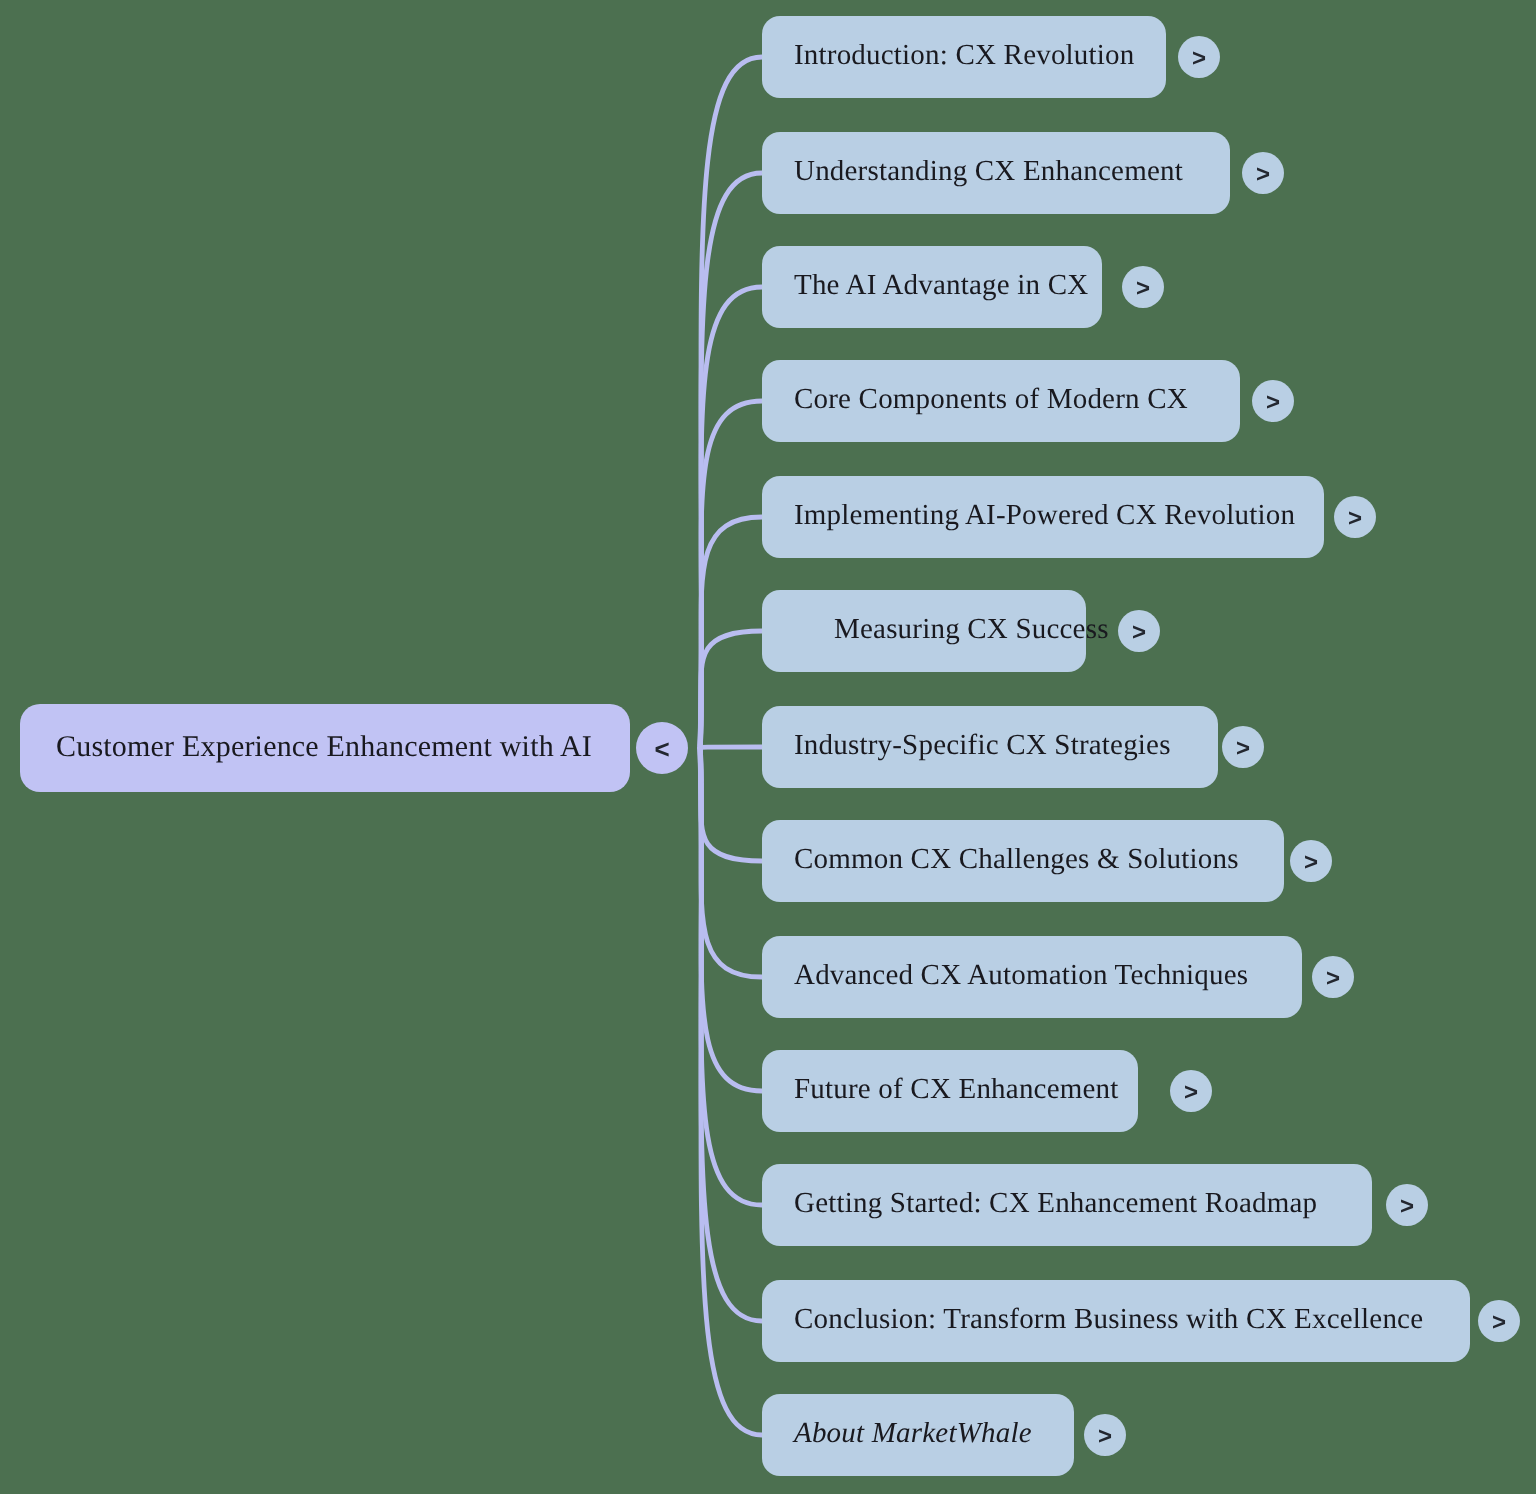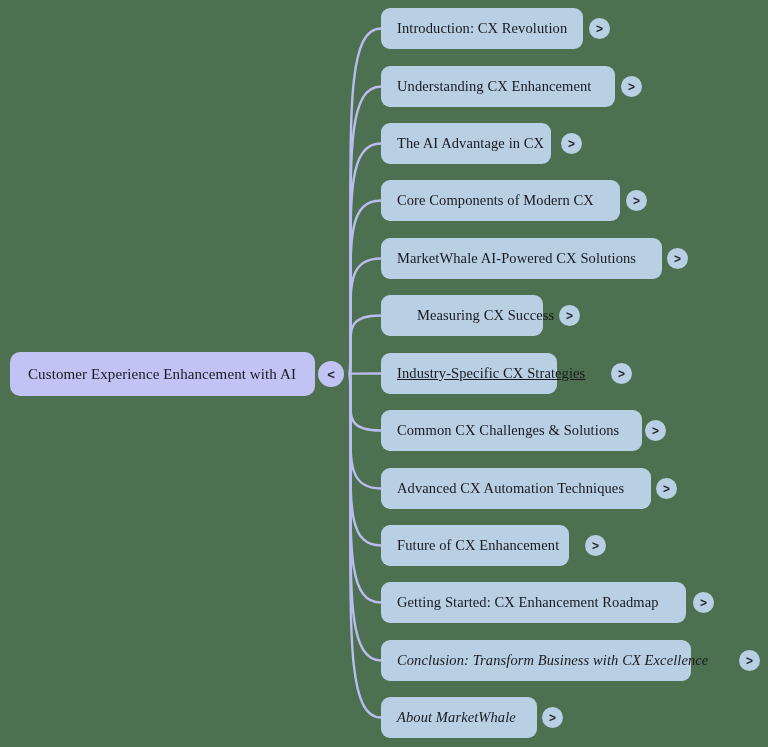--- a/index.html
+++ b/index.html
@@ -108,48 +108,48 @@
       <div class="toggle" style="left: 621px; top: 76px;">&gt;</div>
       <div class="node" style="left: 381px; top: 123px; width: 170px;">
         <span class="node-label">The AI Advantage in CX</span>
       </div>
       <div class="toggle" style="left: 561px; top: 133px;">&gt;</div>
       <div class="node" style="left: 381px; top: 180px; width: 239px;">
         <span class="node-label">Core Components of Modern CX</span>
       </div>
       <div class="toggle" style="left: 626px; top: 190px;">&gt;</div>
       <div class="node" style="left: 381px; top: 238px; width: 281px;">
-        <span class="node-label">MarketWhale AI-Powered CX Solutions</span>
+        <span class="node-label">Implementing AI-Powered CX Revolution</span>
       </div>
       <div class="toggle" style="left: 667px; top: 248px;">&gt;</div>
       <div class="node" style="left: 381px; top: 295px; width: 162px; padding-left: 36px;">
         <span class="node-label">Measuring CX Success</span>
       </div>
       <div class="toggle" style="left: 559px; top: 305px;">&gt;</div>
-      <div class="node" style="left: 381px; top: 353px; width: 176px; text-decoration: underline;">
+      <div class="node" style="left: 381px; top: 353px; width: 228px;">
         <span class="node-label">Industry-Specific CX Strategies</span>
       </div>
       <div class="toggle" style="left: 611px; top: 363px;">&gt;</div>
       <div class="node" style="left: 381px; top: 410px; width: 261px;">
         <span class="node-label">Common CX Challenges &amp; Solutions</span>
       </div>
       <div class="toggle" style="left: 645px; top: 420px;">&gt;</div>
       <div class="node" style="left: 381px; top: 468px; width: 270px;">
         <span class="node-label">Advanced CX Automation Techniques</span>
       </div>
       <div class="toggle" style="left: 656px; top: 478px;">&gt;</div>
       <div class="node" style="left: 381px; top: 525px; width: 188px;">
         <span class="node-label">Future of CX Enhancement</span>
       </div>
       <div class="toggle" style="left: 585px; top: 535px;">&gt;</div>
       <div class="node" style="left: 381px; top: 582px; width: 305px;">
         <span class="node-label">Getting Started: CX Enhancement Roadmap</span>
       </div>
       <div class="toggle" style="left: 693px; top: 592px;">&gt;</div>
-      <div class="node" style="left: 381px; top: 640px; width: 310px; font-style: italic;">
+      <div class="node" style="left: 381px; top: 640px; width: 354px;">
         <span class="node-label">Conclusion: Transform Business with CX Excellence</span>
       </div>
       <div class="toggle" style="left: 739px; top: 650px;">&gt;</div>
       <div class="node" style="left: 381px; top: 697px; width: 156px; font-style: italic;">
         <span class="node-label">About MarketWhale</span>
       </div>
       <div class="toggle" style="left: 542px; top: 707px;">&gt;</div>
     </div>
 </div>
 

